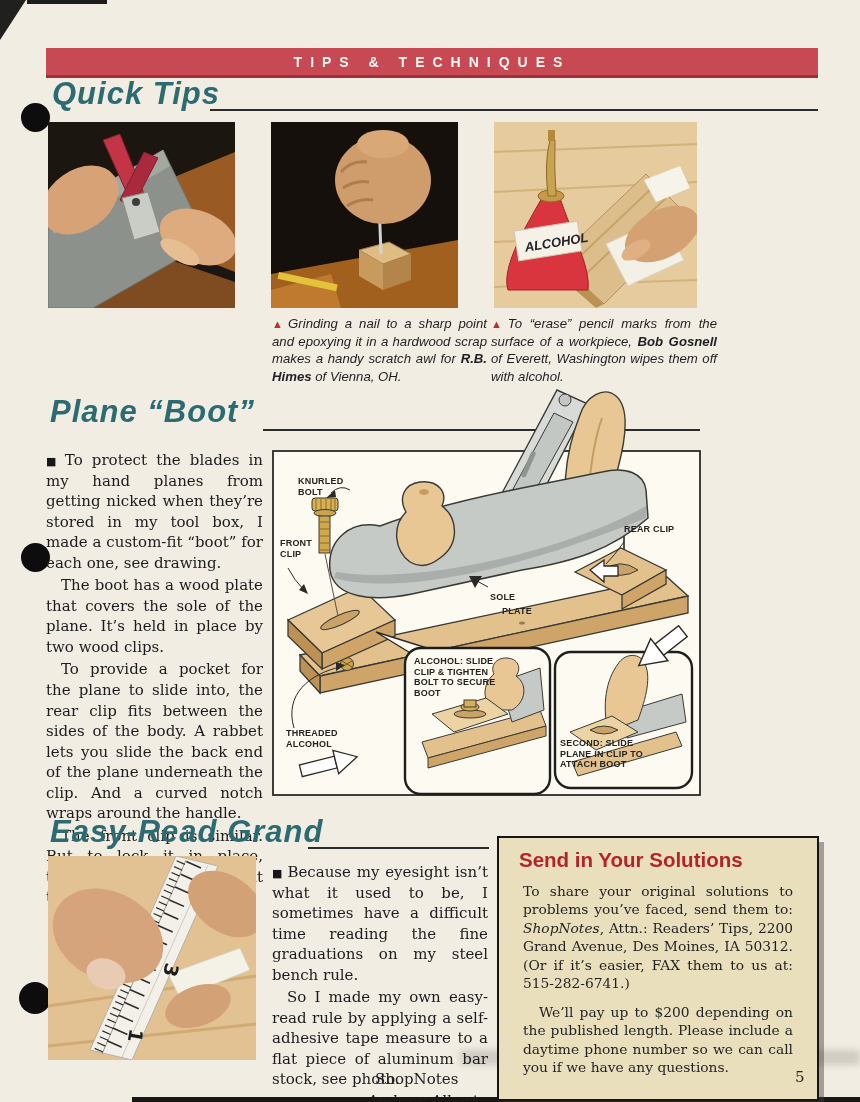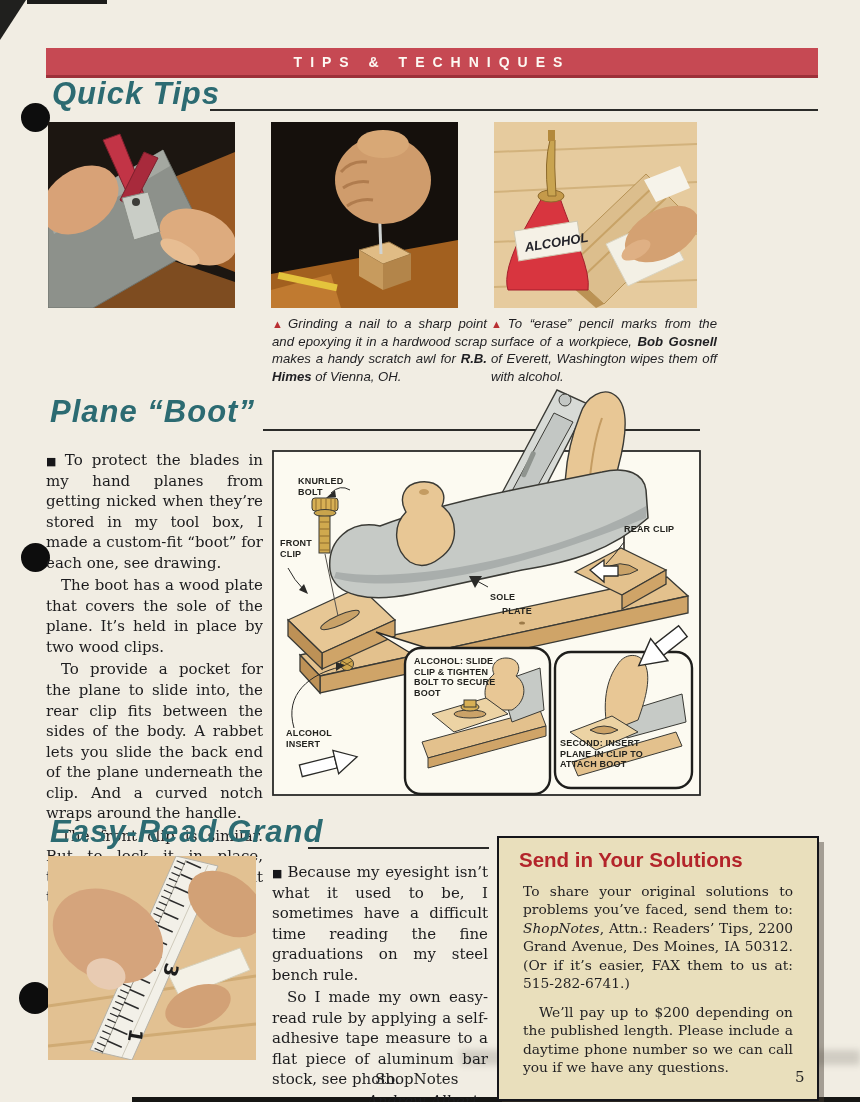--- a/index.html
+++ b/index.html
@@ -259,26 +259,26 @@
           <polygon points="398,252 398,280 424,266" fill="#ffffff" stroke="#2a2a28" stroke-width="1.4"></polygon>
         </g>
       </g>
     </svg>
 
     <div class="dlabel" style="left:26px;top:96px;width:58px;">KNURLED BOLT</div>
     <div class="dlabel" style="left:8px;top:158px;width:44px;">FRONT CLIP</div>
     <div class="dlabel" style="left:352px;top:144px;width:76px;">REAR CLIP</div>
     <div class="dlabel" style="left:218px;top:212px;width:40px;">SOLE</div>
     <div class="dlabel" style="left:230px;top:226px;width:44px;">PLATE</div>
-    <div class="dlabel" style="left:14px;top:348px;width:66px;">ALCOHOL INSERT</div>
+    <div class="dlabel" style="left:14px;top:348px;width:66px;">THREADED ALCOHOL</div>
     <div class="dlabel" style="left:142px;top:276px;width:84px;">
       <span class="pfx">ALCOHOL:</span><span> SLIDE CLIP &amp; TIGHTEN BOLT TO SECURE BOOT</span>
     </div>
     <div class="dlabel" style="left:288px;top:358px;width:104px;">
-      <span class="pfx">SECOND:</span><span> INSERT PLANE IN CLIP TO ATTACH BOOT</span>
+      <span class="pfx">SECOND:</span><span> SLIDE PLANE IN CLIP TO ATTACH BOOT</span>
     </div>
   </div>
 
   <div class="sec-title" style="left:50px;top:814px;">Easy-Read Grand</div>
   <div class="rule" style="left:308px;top:847px;width:181px;"></div>
 
   <div class="photo" style="left:48px;top:856px;width:208px;height:204px;">
     <svg width="208" height="204" viewBox="0 0 208 204">
       <rect width="208" height="204" fill="#e2c192"></rect>
       <line x1="0" y1="150" x2="208" y2="120" stroke="#d0ab74" stroke-width="3"></line>

